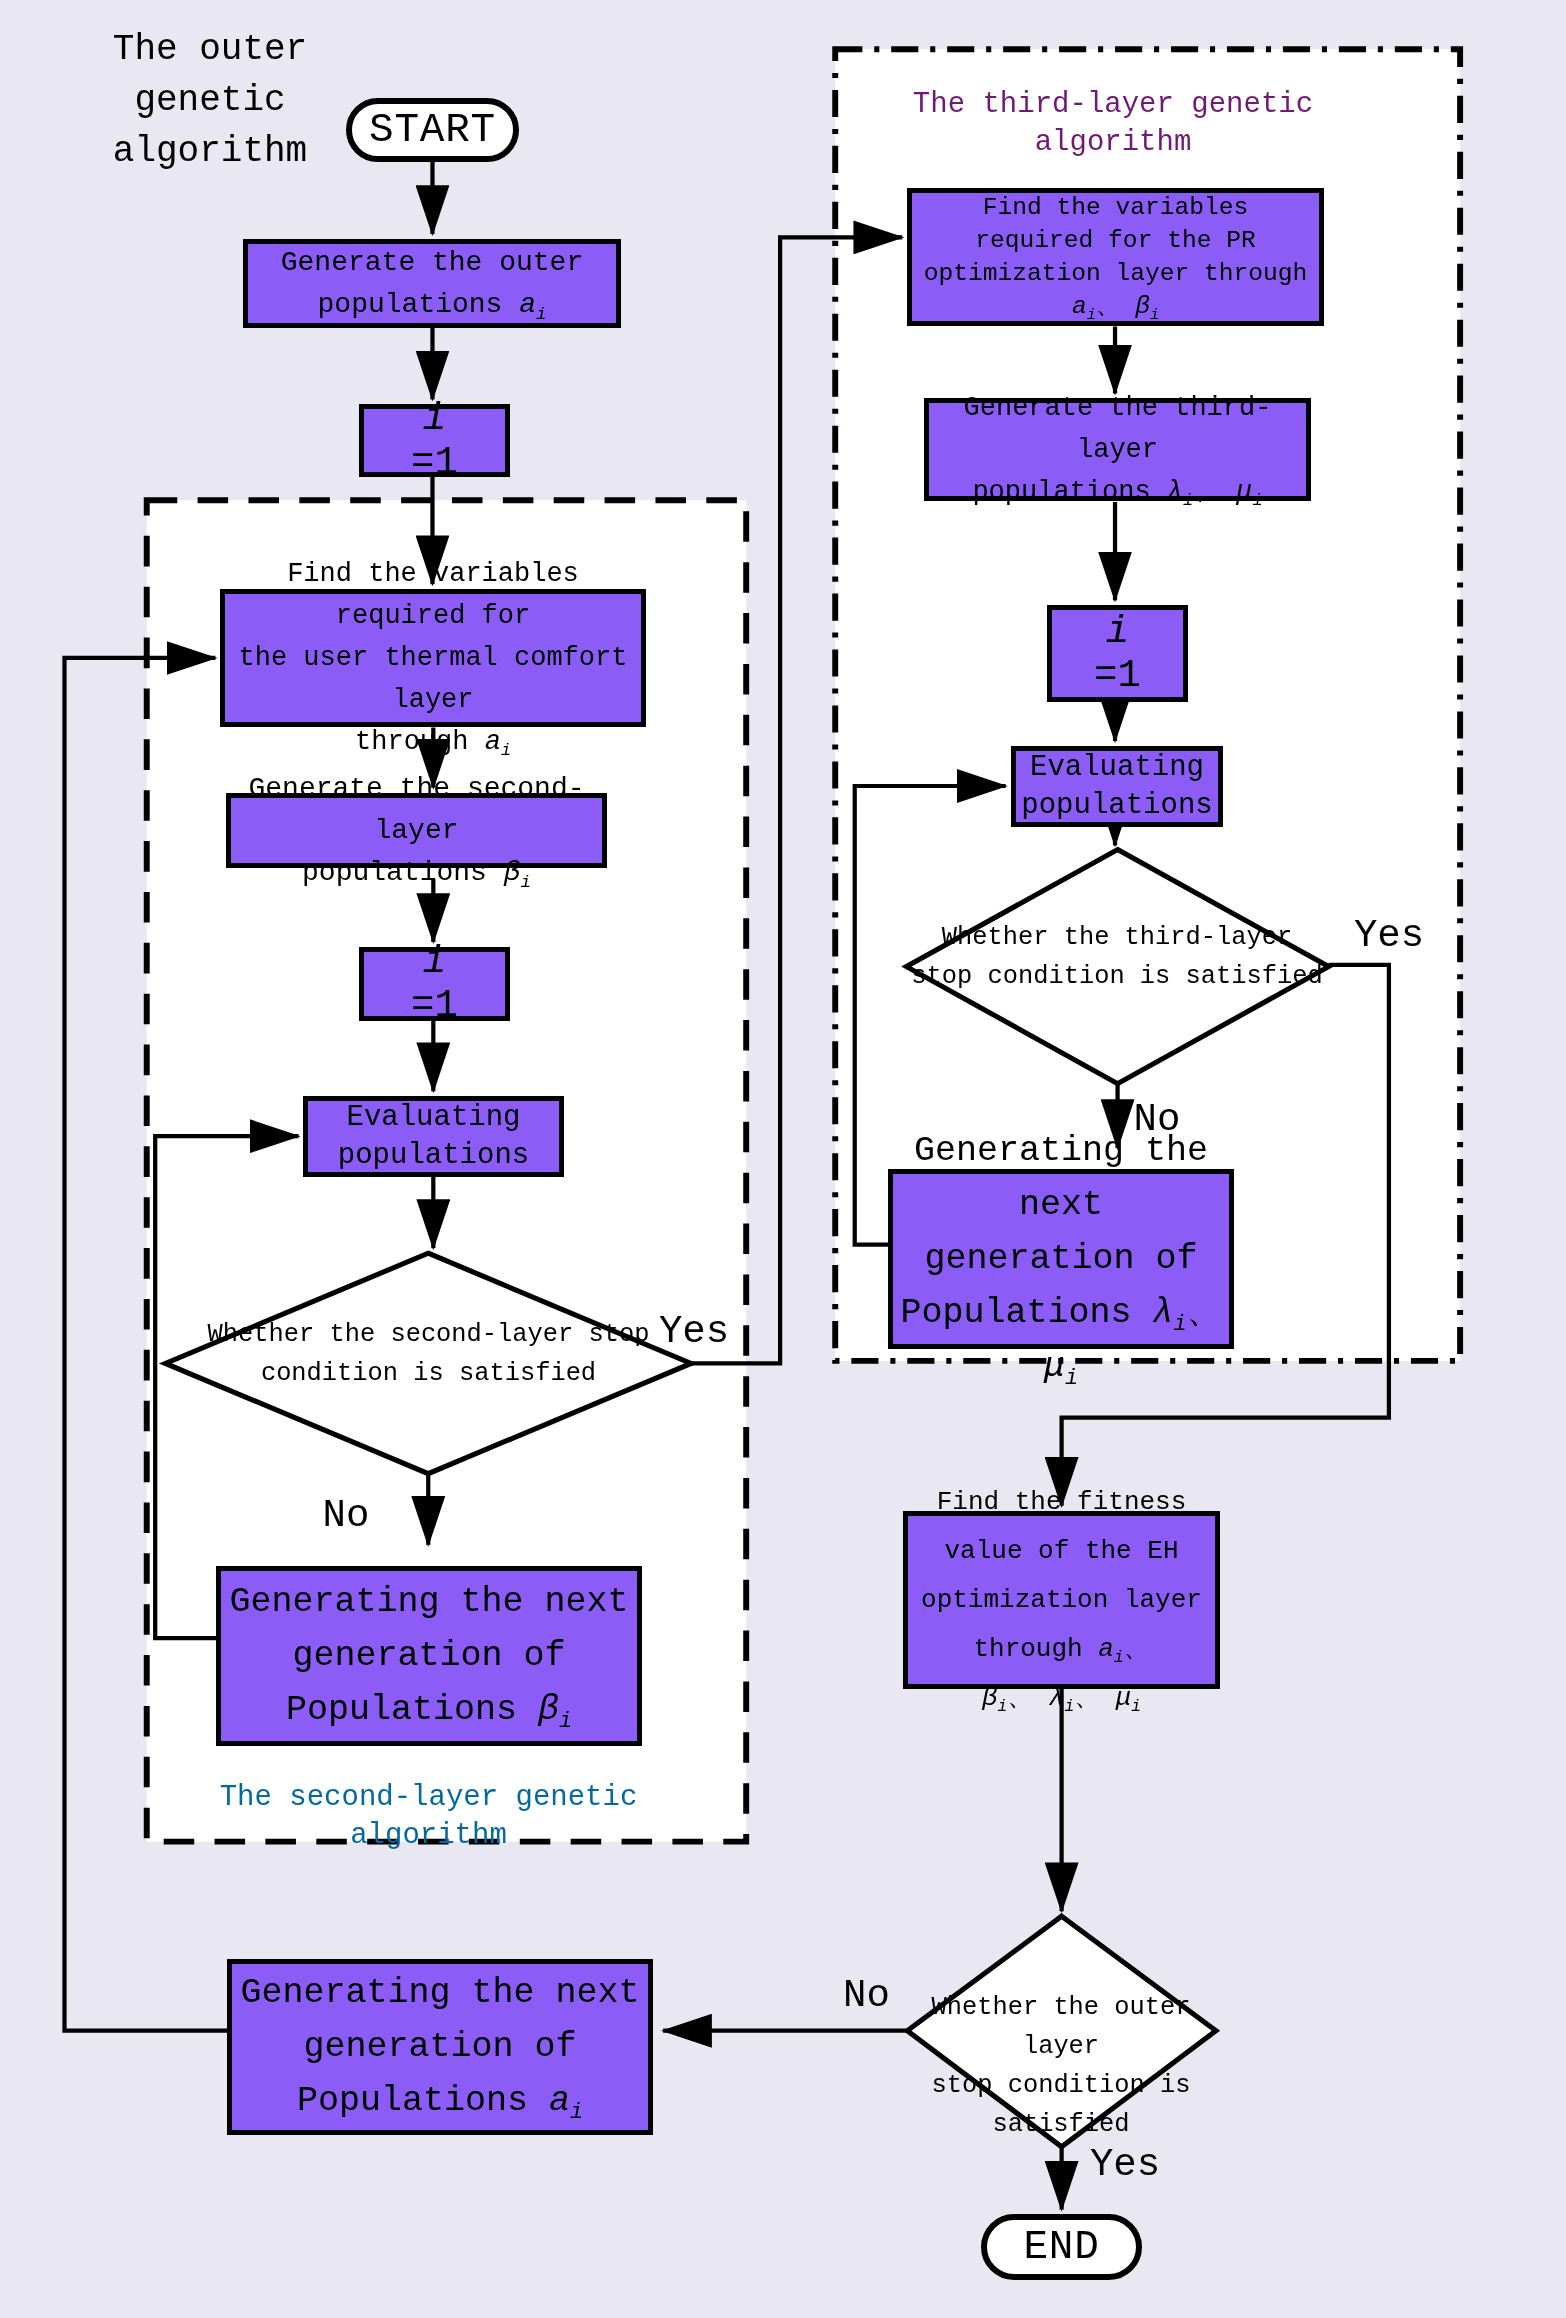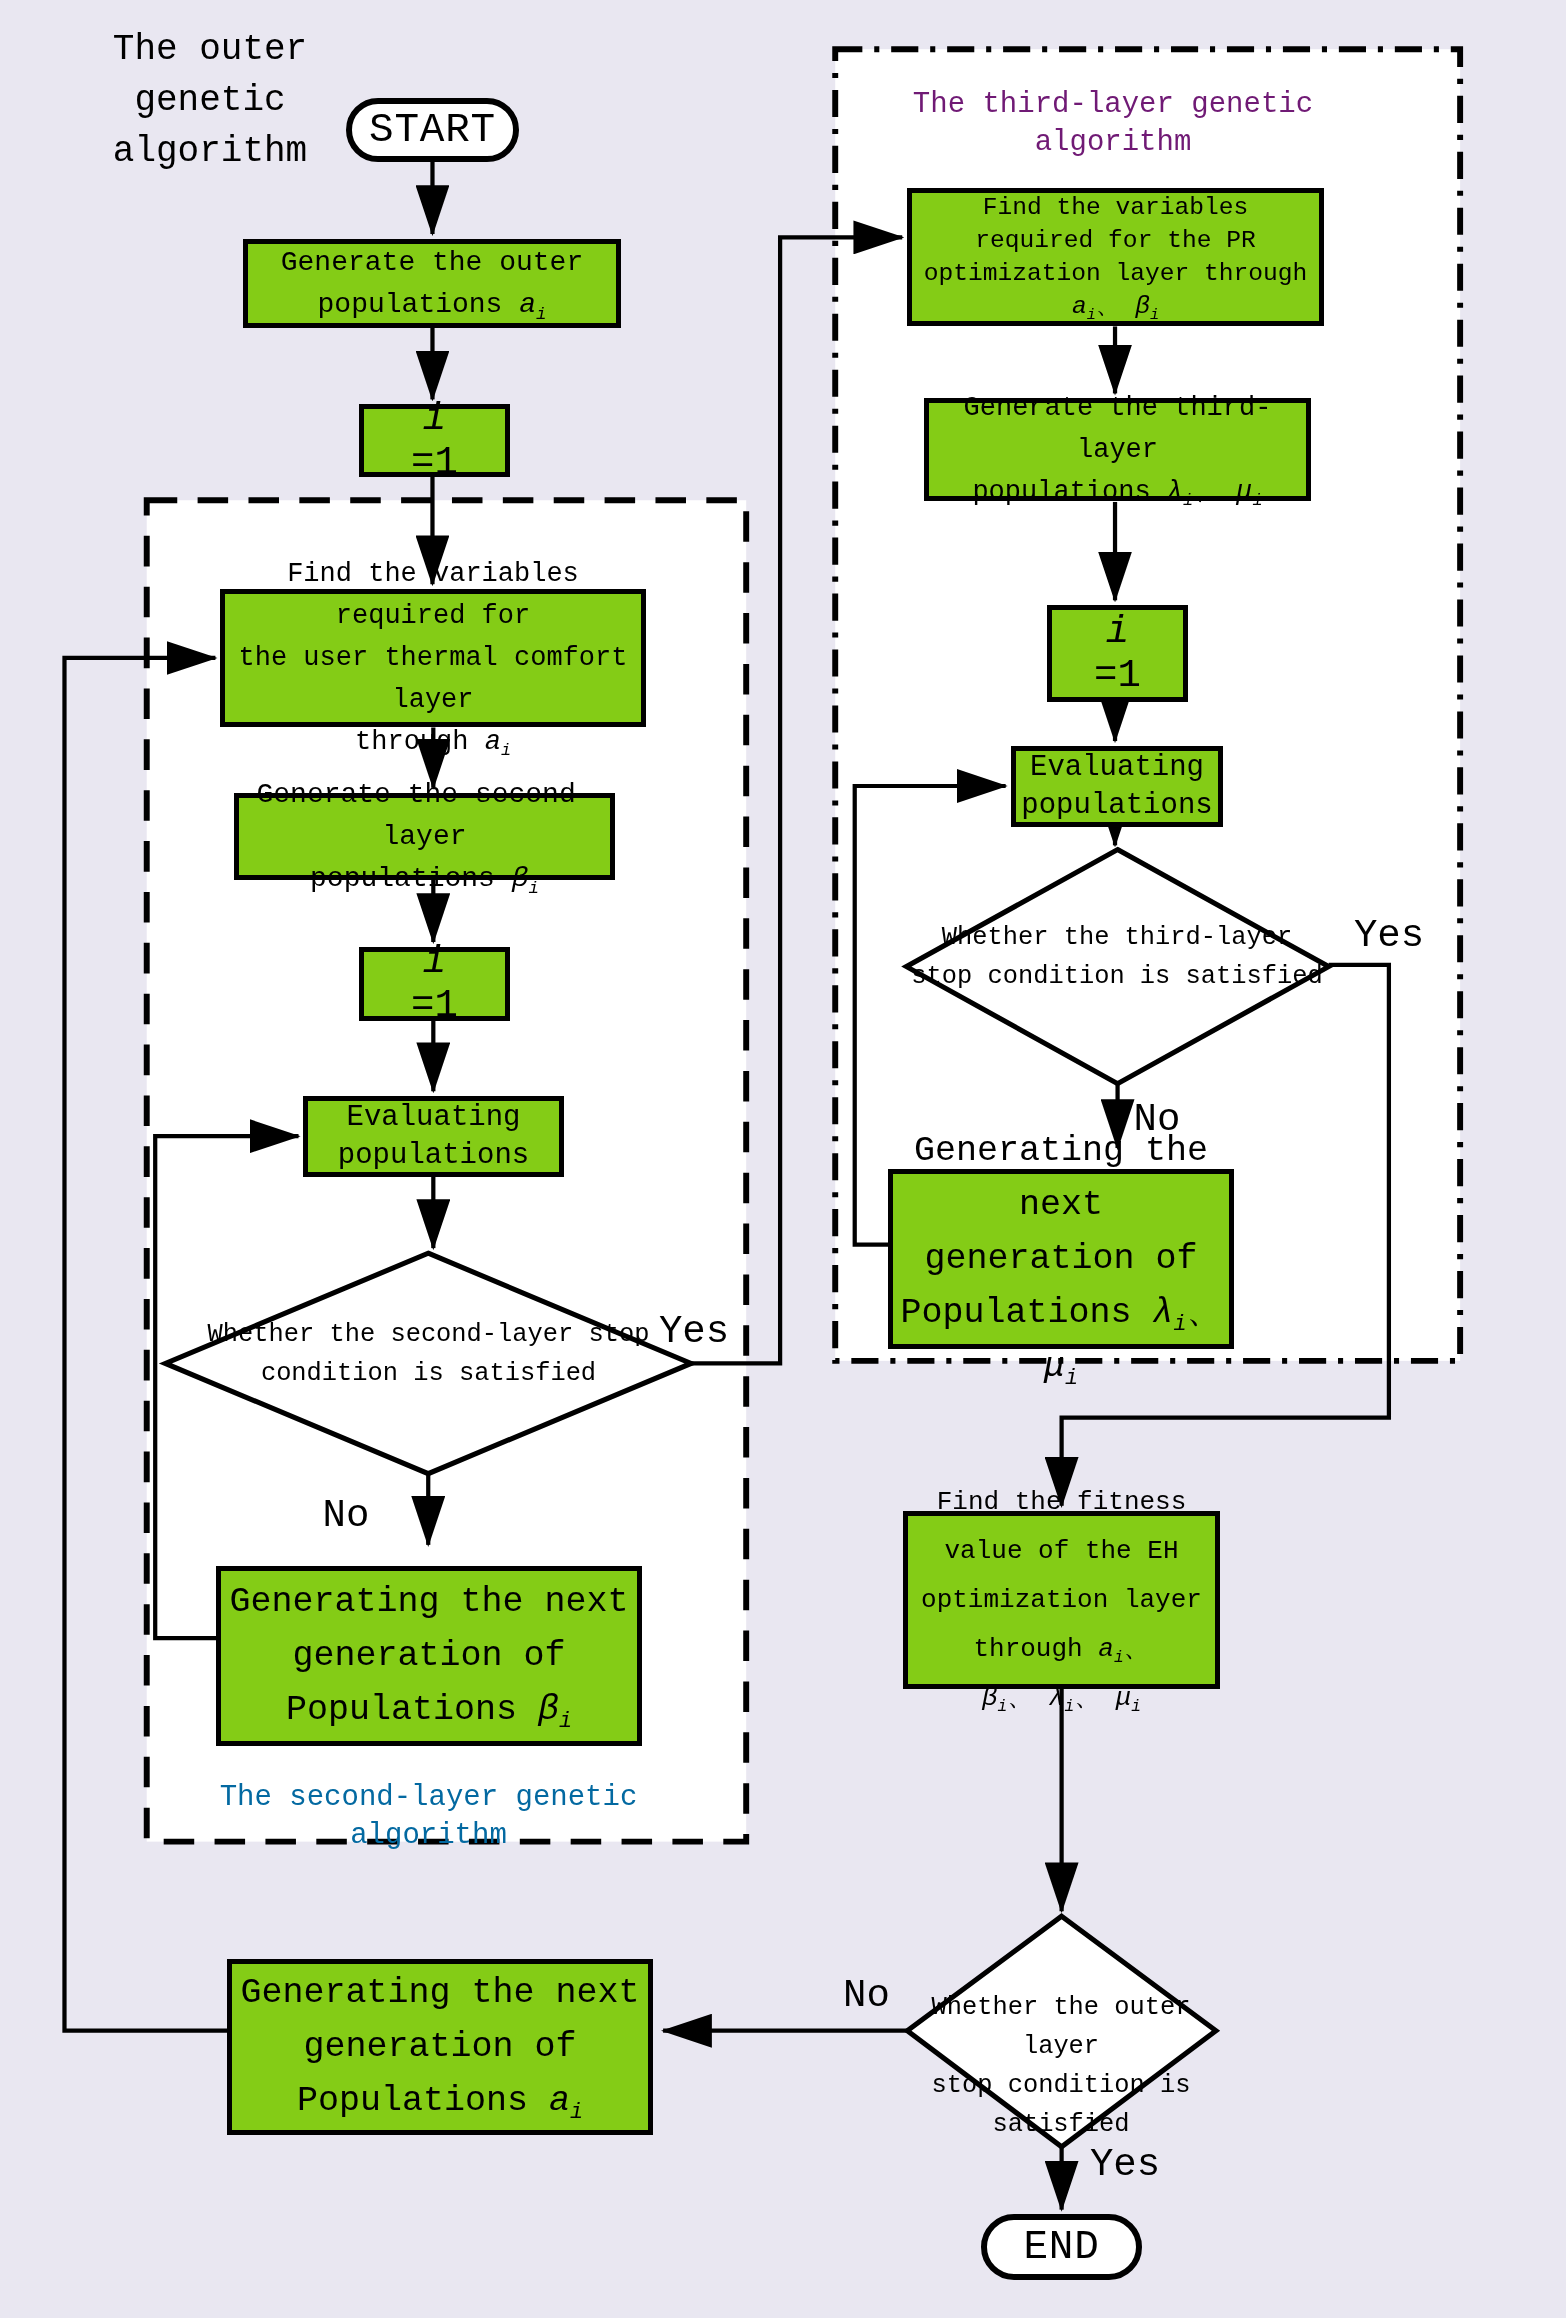--- a/index.html
+++ b/index.html
@@ -4,21 +4,21 @@
 <style>
   html,body{margin:0;padding:0;}
   .canvas{
     position:relative;width:1567px;height:2319px;
     background:#e9e7f1;overflow:hidden;
     font-family:Liberation Mono, monospace;
     color:#000;
   }
   .layer-svg{position:absolute;left:0;top:0;}
   .box{
-    position:absolute;box-sizing:border-box;background:#84cc16;border:5.1px solid #000;
+    position:absolute;box-sizing:border-box;background:#8b5cf6;border:5.1px solid #000;
     display:flex;flex-direction:column;justify-content:center;align-items:center;
     text-align:center;
   }
   .stadium{
     position:absolute;box-sizing:border-box;background:#fff;border:6px solid #000;
     border-radius:38px;display:flex;justify-content:center;align-items:center;
     font-size:41px;letter-spacing:0.8px;
   }
   .line{width:100%;text-align:center;}
   .txt{position:absolute;text-align:center;}
@@ -93,21 +93,21 @@
   </div>
 
   <div class="box counter" style="left:359px;top:404px;width:151px;height:73px;"><i>i</i>=1</div>
 
   <div class="box fs32" style="left:220px;top:589px;width:426px;height:138px;">
     <div class="line">Find the variables required for</div>
     <div class="line">the  user thermal comfort layer</div>
     <div class="line">through <i>a<sub>i</sub></i></div>
   </div>
 
-  <div class="box fs33" style="left:234px;top:793px;width:381px;height:87px;">
+  <div class="box fs33" style="left:226px;top:793px;width:381px;height:75px;">
     <div class="line">Generate the second-layer</div>
     <div class="line">populations <i>β<sub>i</sub></i></div>
   </div>
 
   <div class="box counter" style="left:359px;top:947px;width:151px;height:74px;"><i>i</i>=1</div>
 
   <div class="box fs34" style="left:303px;top:1096px;width:261px;height:81px;">
     <div class="line">Evaluating</div>
     <div class="line">populations</div>
   </div>

